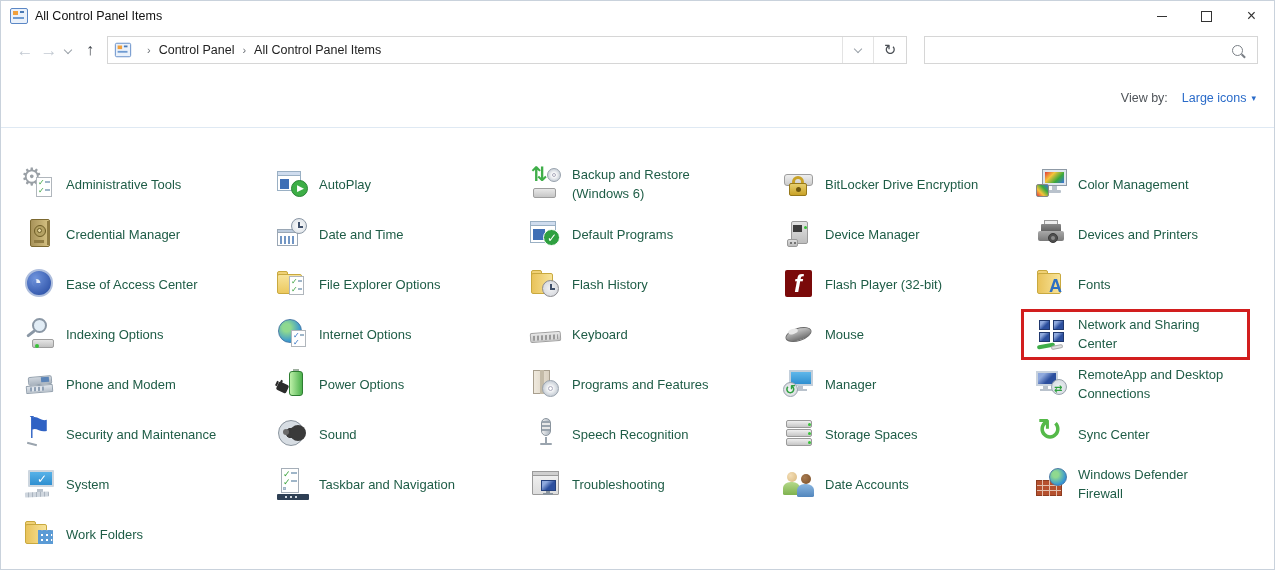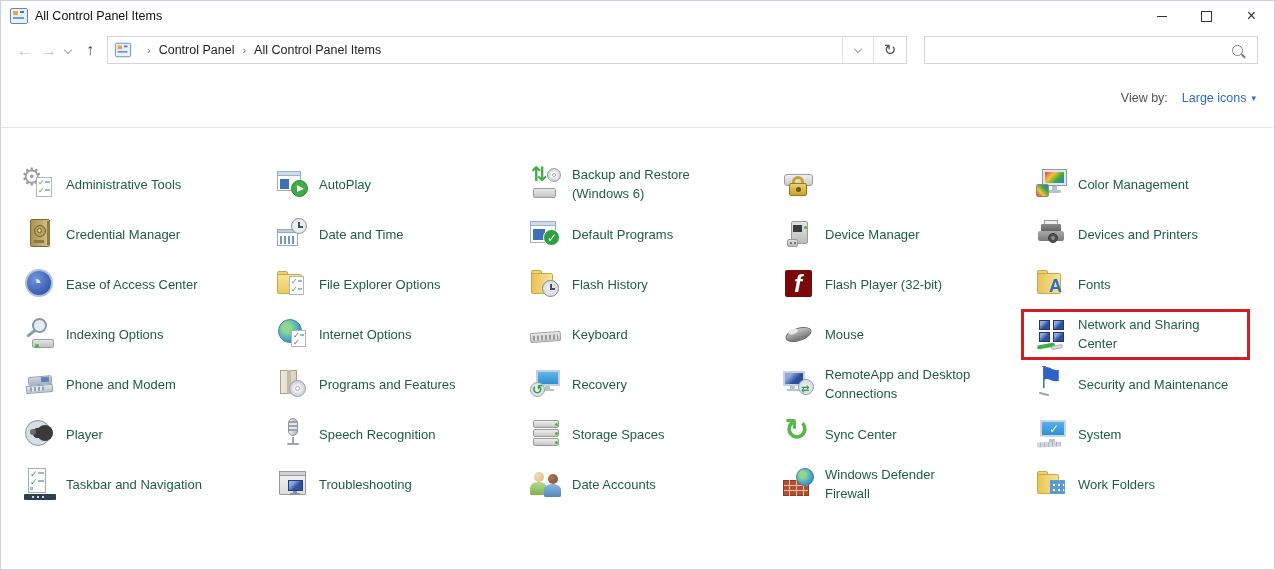--- a/index.html
+++ b/index.html
@@ -161,20 +161,23 @@
         <span>(Windows 6)</span>
       </span>
     </div>
     <div class="item">
       <span class="ic">
         <div style="left: 2px; top: 7px; width: 29px; height: 12px; background: linear-gradient(rgb(238, 238, 238), rgb(204, 204, 204)); border: 1px solid rgb(158, 158, 158); box-sizing: border-box; border-radius: 3px;"></div>
         <div style="left: 10px; top: 9px; width: 12px; height: 12px; background: transparent; border: 3px solid rgb(201, 162, 39); box-sizing: border-box; border-radius: 50%;"></div>
         <div style="left: 7px; top: 16px; width: 18px; height: 13px; background: linear-gradient(rgb(231, 207, 110), rgb(201, 162, 39)); border: 1px solid rgb(150, 120, 26); box-sizing: border-box; border-radius: 2px;"></div>
         <div style="left: 14px; top: 20px; width: 5px; height: 5px; background: rgb(110, 87, 14); box-sizing: border-box; border-radius: 50%;"></div>
       </span>
+      <span class="lbl">
+        <span>BitLocker Drive Encryption</span>
+      </span>
     </div>
     <div class="item">
       <span class="ic">
         <div style="left: 7px; top: 2px; width: 25px; height: 17px; background: rgb(223, 230, 238); border: 1px solid rgb(143, 154, 166); box-sizing: border-box; border-radius: 0px;"></div>
         <div style="left: 10px; top: 5px; width: 19px; height: 11px; background: linear-gradient(135deg, rgb(226, 59, 59), rgb(245, 195, 59), rgb(59, 169, 59), rgb(59, 111, 226)); box-sizing: border-box; border-radius: 0px;"></div>
         <div style="left: 17px; top: 19px; width: 5px; height: 4px; background: rgb(185, 194, 204); box-sizing: border-box; border-radius: 0px;"></div>
         <div style="left: 13px; top: 23px; width: 13px; height: 3px; background: rgb(185, 194, 204); box-sizing: border-box; border-radius: 1px;"></div>
         <div style="left: 1px; top: 17px; width: 13px; height: 13px; background: linear-gradient(45deg, rgb(226, 59, 59), rgb(245, 195, 59), rgb(59, 169, 59), rgb(59, 111, 226)); border: 1px solid rgb(136, 136, 136); box-sizing: border-box; border-radius: 2px;"></div>
       </span>
       <span class="lbl">
@@ -358,39 +361,51 @@
         <div style="left: 5px; top: 9px; width: 24px; height: 9px; background: linear-gradient(rgb(207, 214, 222), rgb(170, 180, 191)); border: 1px solid rgb(147, 160, 173); box-sizing: border-box; border-radius: 2px; transform: rotate(-5deg);"></div>
         <div style="left: 18px; top: 10px; width: 8px; height: 5px; background: rgb(91, 132, 184); box-sizing: border-box; border-radius: 0px; transform: rotate(-5deg);"></div>
         <div style="left: 7px; top: 20px; width: 14px; height: 4px; background: repeating-linear-gradient(90deg, rgb(143, 160, 180) 0px, rgb(143, 160, 180) 2px, rgb(223, 229, 236) 2px, rgb(223, 229, 236) 4px); box-sizing: border-box; border-radius: 0px; transform: rotate(-5deg);"></div>
       </span>
       <span class="lbl">
         <span>Phone and Modem</span>
       </span>
     </div>
     <div class="item">
       <span class="ic">
+        <div style="left: 17px; top: 2px; width: 6px; height: 3px; background: rgb(159, 176, 160); box-sizing: border-box; border-radius: 0px;"></div>
+        <div style="left: 13px; top: 4px; width: 14px; height: 25px; background: linear-gradient(90deg, rgb(189, 240, 168), rgb(77, 177, 77)); border: 1px solid rgb(46, 125, 50); box-sizing: border-box; border-radius: 3px;"></div>
+        <div style="left: 1px; top: 16px; width: 11px; height: 9px; background: rgb(43, 43, 43); box-sizing: border-box; border-radius: 2px; transform: rotate(25deg);"></div>
+        <div style="left: 0px; top: 14px; width: 2px; height: 5px; background: rgb(43, 43, 43); box-sizing: border-box; border-radius: 0px; transform: rotate(25deg);"></div>
+        <div style="left: 4px; top: 13px; width: 2px; height: 5px; background: rgb(43, 43, 43); box-sizing: border-box; border-radius: 0px; transform: rotate(25deg);"></div>
+      </span>
+      <span class="lbl">
+        <span>Power Options</span>
+      </span>
+    </div>
+    <div class="item">
+      <span class="ic">
         <div style="left: 4px; top: 3px; width: 17px; height: 24px; background: linear-gradient(90deg, rgb(239, 233, 221), rgb(217, 208, 192)); border: 1px solid rgb(168, 159, 142); box-sizing: border-box; border-radius: 0px;"></div>
         <div style="left: 11px; top: 3px; width: 4px; height: 24px; background: rgb(196, 187, 168); box-sizing: border-box; border-radius: 0px;"></div>
         <div style="left: 13px; top: 13px; width: 17px; height: 17px; background: radial-gradient(circle, rgb(255, 255, 255) 15%, rgb(205, 211, 218) 65%); border: 1px solid rgb(152, 162, 173); box-sizing: border-box; border-radius: 50%;"></div>
         <div style="left: 19px; top: 19px; width: 5px; height: 5px; background: rgb(255, 255, 255); border: 1px solid rgb(170, 170, 187); box-sizing: border-box; border-radius: 50%;"></div>
       </span>
       <span class="lbl">
         <span>Programs and Features</span>
       </span>
     </div>
     <div class="item">
       <span class="ic">
         <div style="left: 7px; top: 3px; width: 24px; height: 16px; background: linear-gradient(rgb(95, 183, 234), rgb(47, 143, 208)); border: 2px solid rgb(195, 207, 219); box-sizing: border-box; border-radius: 0px;"></div>
         <div style="left: 16px; top: 19px; width: 5px; height: 3px; background: rgb(185, 194, 204); box-sizing: border-box; border-radius: 0px;"></div>
         <div style="left: 13px; top: 22px; width: 12px; height: 2px; background: rgb(185, 194, 204); box-sizing: border-box; border-radius: 0px;"></div>
         <div style="left: 1px; top: 15px; width: 15px; height: 15px; background: radial-gradient(circle, rgb(243, 243, 245), rgb(211, 214, 219)); border: 1px solid rgb(152, 162, 173); box-sizing: border-box; border-radius: 50%;"></div>
         <span style="left: 3px; top: 16px; font-size: 13px; line-height: 1; color: rgb(47, 160, 64); font-weight: 700;">↺</span>
       </span>
       <span class="lbl">
-        <span>Recovery</span>
+        <span>Manager</span>
       </span>
     </div>
     <div class="item">
       <span class="ic">
         <div style="left: 1px; top: 4px; width: 22px; height: 15px; background: linear-gradient(135deg, rgb(143, 169, 221) 25%, rgb(44, 79, 158) 60%); border: 2px solid rgb(200, 210, 222); box-sizing: border-box; border-radius: 0px;"></div>
         <div style="left: 8px; top: 19px; width: 5px; height: 3px; background: rgb(185, 194, 204); box-sizing: border-box; border-radius: 0px;"></div>
         <div style="left: 5px; top: 22px; width: 12px; height: 2px; background: rgb(185, 194, 204); box-sizing: border-box; border-radius: 0px;"></div>
         <div style="left: 16px; top: 12px; width: 16px; height: 16px; background: radial-gradient(circle, rgb(238, 241, 244), rgb(207, 214, 221)); border: 1px solid rgb(152, 162, 173); box-sizing: border-box; border-radius: 50%;"></div>
         <span style="left: 19px; top: 17px; font-size: 10px; line-height: 1; color: rgb(47, 160, 64); font-weight: 700;">⇄</span>
       </span>
@@ -408,21 +423,21 @@
         <span>Security and Maintenance</span>
       </span>
     </div>
     <div class="item">
       <span class="ic">
         <div style="left: 2px; top: 3px; width: 26px; height: 26px; background: radial-gradient(circle, rgb(58, 58, 58) 0px, rgb(58, 58, 58) 30%, rgb(215, 221, 227) 31%, rgb(215, 221, 227) 72%, rgb(154, 164, 174) 73%); border: 1px solid rgb(138, 148, 158); box-sizing: border-box; border-radius: 50%;"></div>
         <div style="left: 14px; top: 8px; width: 16px; height: 16px; background: rgb(58, 58, 58); box-sizing: border-box; border-radius: 50%;"></div>
         <div style="left: 7px; top: 12px; width: 6px; height: 6px; background: rgb(106, 106, 106); box-sizing: border-box; border-radius: 50%;"></div>
       </span>
       <span class="lbl">
-        <span>Player</span>
+        <span>Sound</span>
       </span>
     </div>
     <div class="item">
       <span class="ic">
         <div style="left: 12px; top: 1px; width: 10px; height: 18px; background: linear-gradient(90deg, rgb(240, 240, 240), rgb(170, 180, 191)); border: 1px solid rgb(138, 148, 158); box-sizing: border-box; border-radius: 5px;"></div>
         <div style="left: 13px; top: 4px; width: 8px; height: 10px; background: repeating-linear-gradient(0deg, rgb(154, 164, 174) 0px, rgb(154, 164, 174) 2px, rgb(232, 232, 232) 2px, rgb(232, 232, 232) 4px); box-sizing: border-box; border-radius: 0px;"></div>
         <div style="left: 16px; top: 20px; width: 2px; height: 6px; background: rgb(154, 164, 174); box-sizing: border-box; border-radius: 0px;"></div>
         <div style="left: 11px; top: 26px; width: 12px; height: 2px; background: rgb(154, 164, 174); box-sizing: border-box; border-radius: 1px;"></div>
       </span>
       <span class="lbl">

